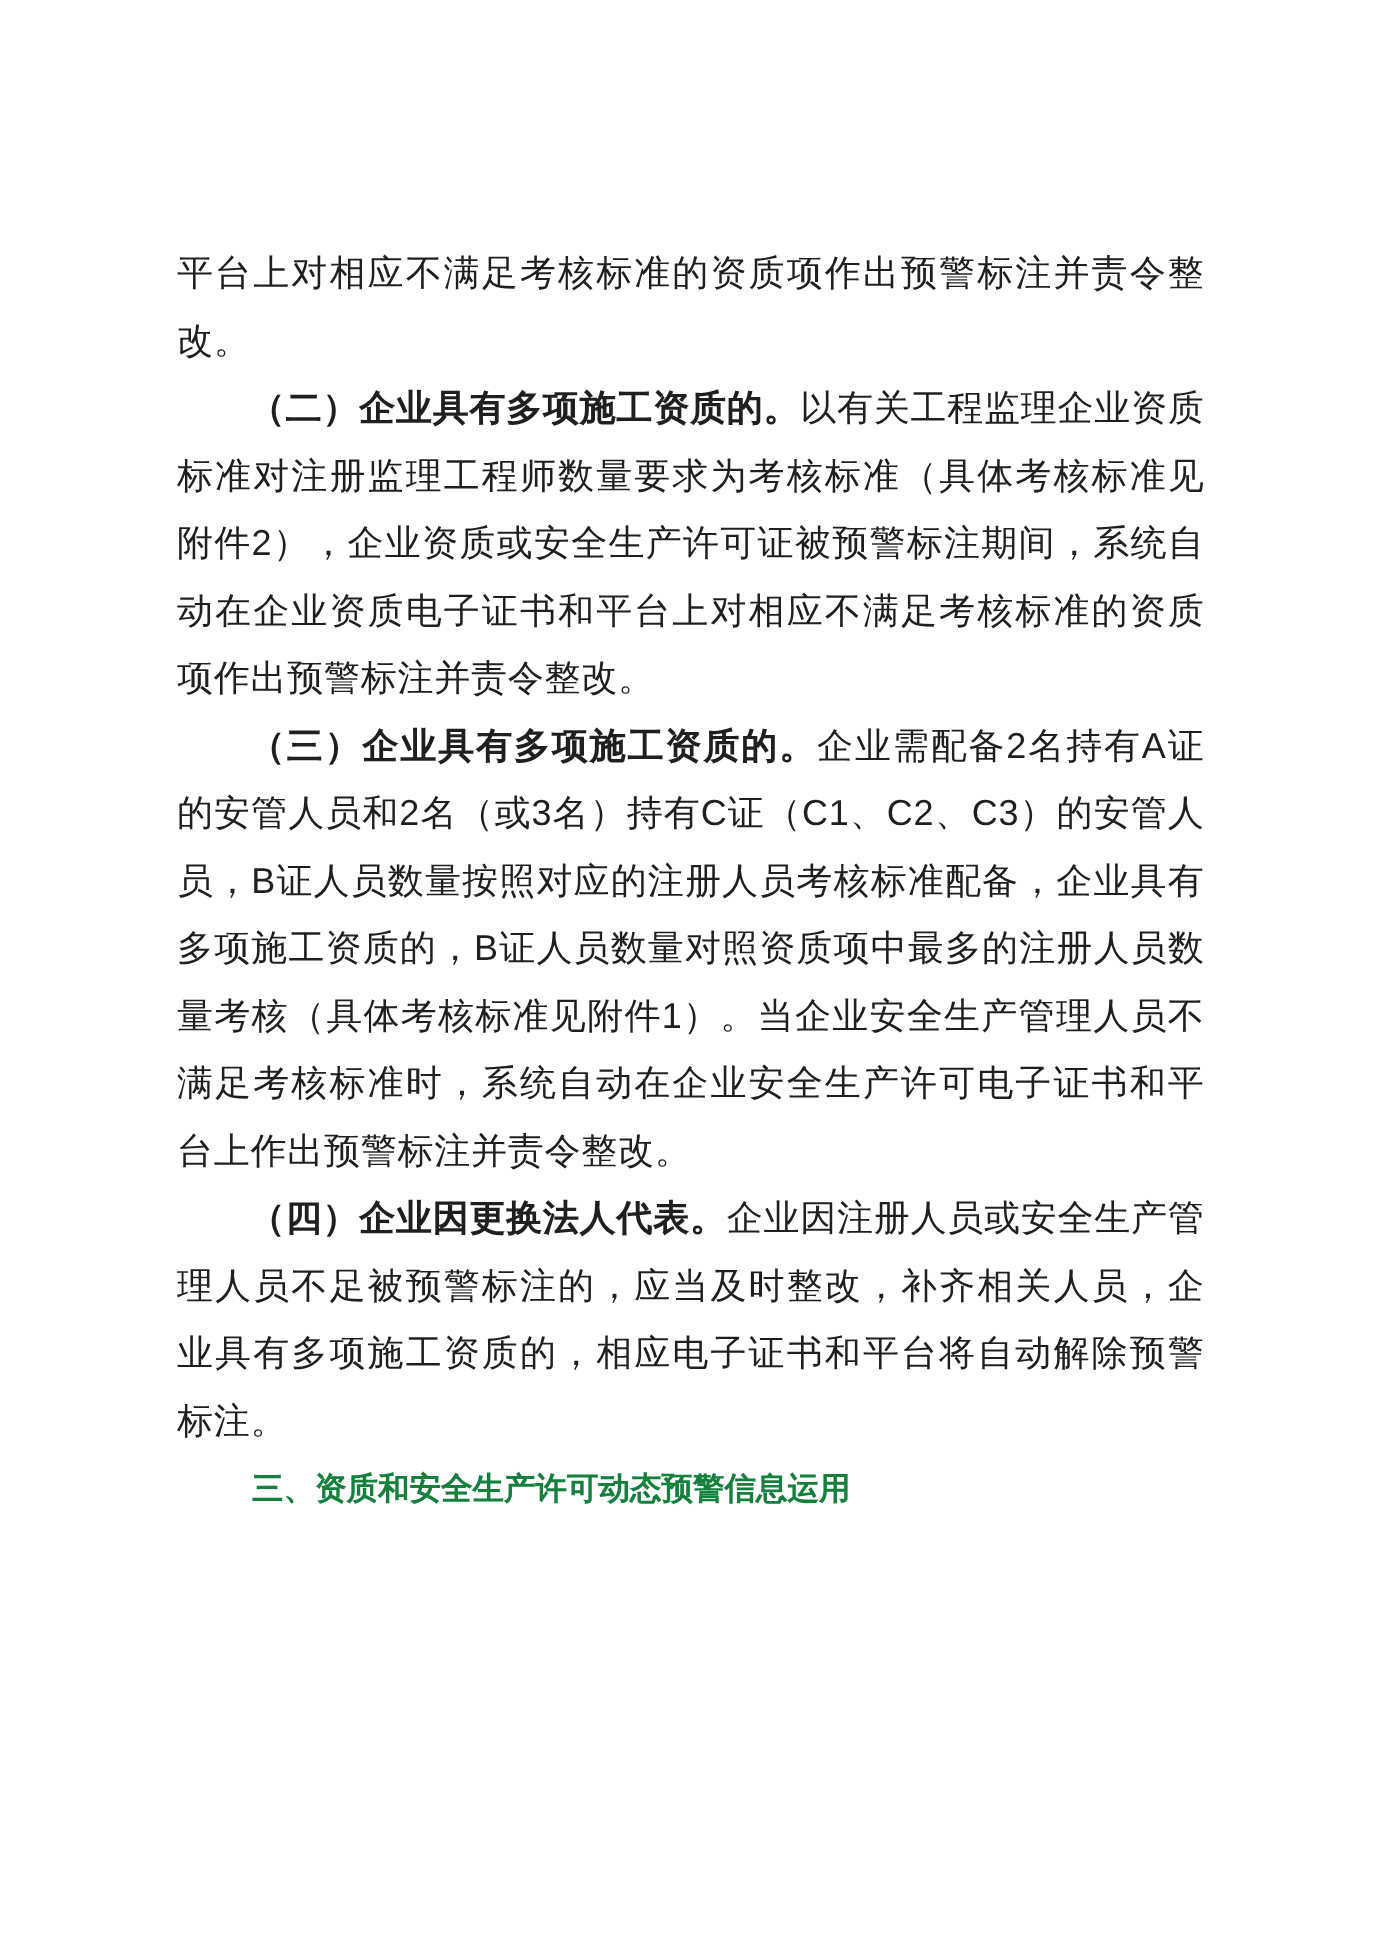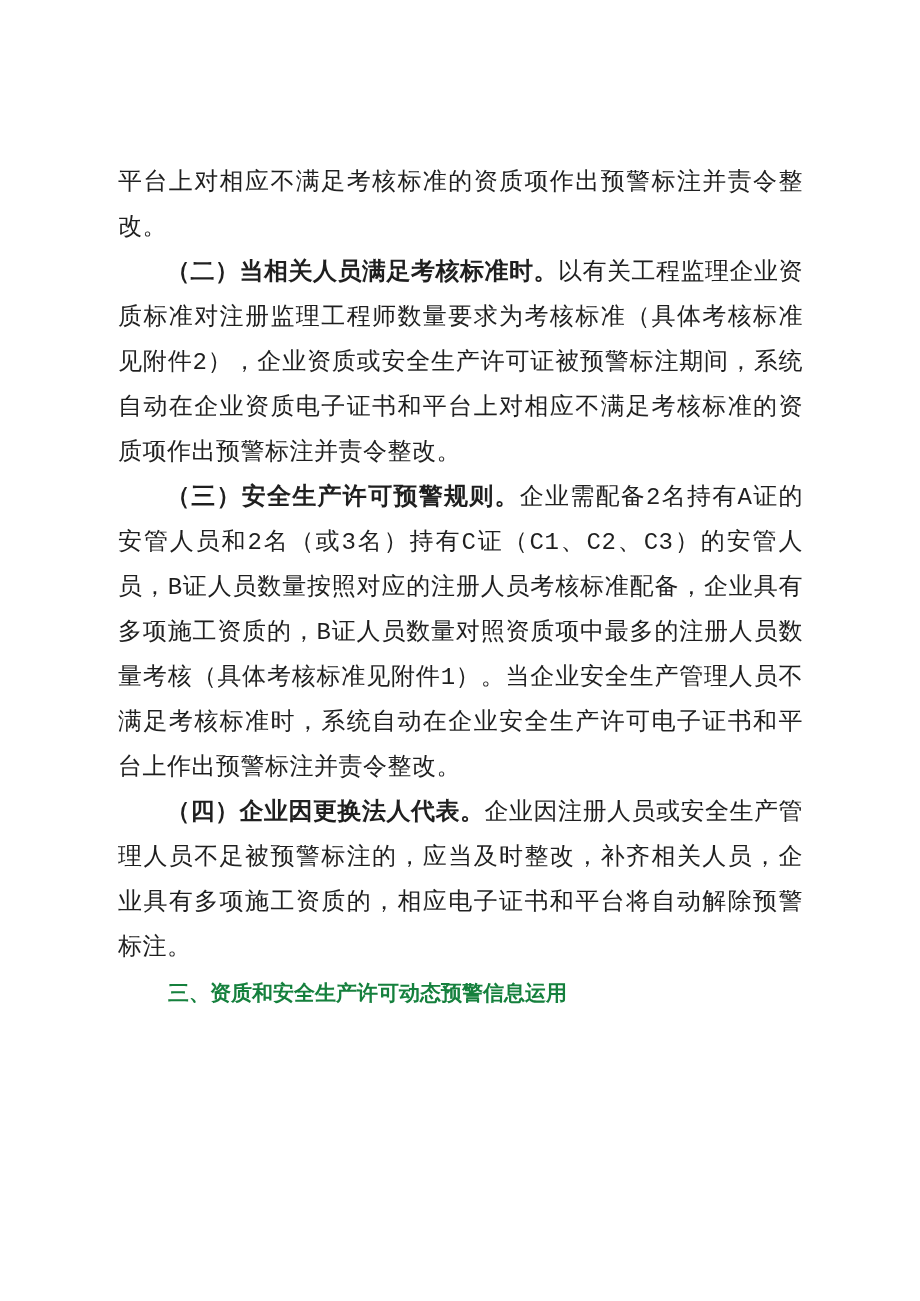--- a/index.html
+++ b/index.html
@@ -14,21 +14,21 @@
   }
   .page {
     box-sizing: border-box;
     width: 920px;
     height: 1301px;
     padding: 160px 117px 0 118px;
     background: #ffffff;
   }
   .para {
     margin: 0;
-    font-family: Liberation Mono, monospace;
+    font-family: Liberation Sans, sans-serif;
     font-size: 24px;
     line-height: 45px;
     color: #1f1f1f;
     text-align: justify;
     letter-spacing: 0.5px;
   }
   .indent {
     text-indent: 2em;
   }
   .bold {
@@ -45,23 +45,23 @@
     text-align: left;
   }
 </style>
 </head>
 <body>
 
 <div class="page">
 
   <p class="para"><span class="seg">平台上对相应不满足考核标准的资质项作出预警标注并责令整改。</span></p>
 
-  <p class="para indent"><span class="seg bold">（二）当相关人员满足考核标准时。</span><span class="seg">以有关工程监理企业资质标准对注册监理工程师数量要求为考核标准（具体考核标准见附件2），企业资质或安全生产许可证被预警标注期间，系统自动在企业资质电子证书和平台上对相应不满足考核标准的资质项作出预警标注并责令整改。</span></p>
+  <p class="para indent"><span class="seg bold">（二）企业具有多项施工资质的。</span><span class="seg">以有关工程监理企业资质标准对注册监理工程师数量要求为考核标准（具体考核标准见附件2），企业资质或安全生产许可证被预警标注期间，系统自动在企业资质电子证书和平台上对相应不满足考核标准的资质项作出预警标注并责令整改。</span></p>
 
-  <p class="para indent"><span class="seg bold">（三）安全生产许可预警规则。</span><span class="seg">企业需配备2名持有A证的安管人员和2名（或3名）持有C证（C1、C2、C3）的安管人员，B证人员数量按照对应的注册人员考核标准配备，企业具有多项施工资质的，B证人员数量对照资质项中最多的注册人员数量考核（具体考核标准见附件1）。当企业安全生产管理人员不满足考核标准时，系统自动在企业安全生产许可电子证书和平台上作出预警标注并责令整改。</span></p>
+  <p class="para indent"><span class="seg bold">（三）企业具有多项施工资质的。</span><span class="seg">企业需配备2名持有A证的安管人员和2名（或3名）持有C证（C1、C2、C3）的安管人员，B证人员数量按照对应的注册人员考核标准配备，企业具有多项施工资质的，B证人员数量对照资质项中最多的注册人员数量考核（具体考核标准见附件1）。当企业安全生产管理人员不满足考核标准时，系统自动在企业安全生产许可电子证书和平台上作出预警标注并责令整改。</span></p>
 
 
   <p class="para indent"><span class="seg bold">（四）企业因更换法人代表。</span><span class="seg">企业因注册人员或安全生产管理人员不足被预警标注的，应当及时整改，补齐相关人员，企业具有多项施工资质的，相应电子证书和平台将自动解除预警标注。</span></p>
 
   <h2 class="section-heading">三、资质和安全生产许可动态预警信息运用</h2>
 
 
 </div>
 
 </body></html>

